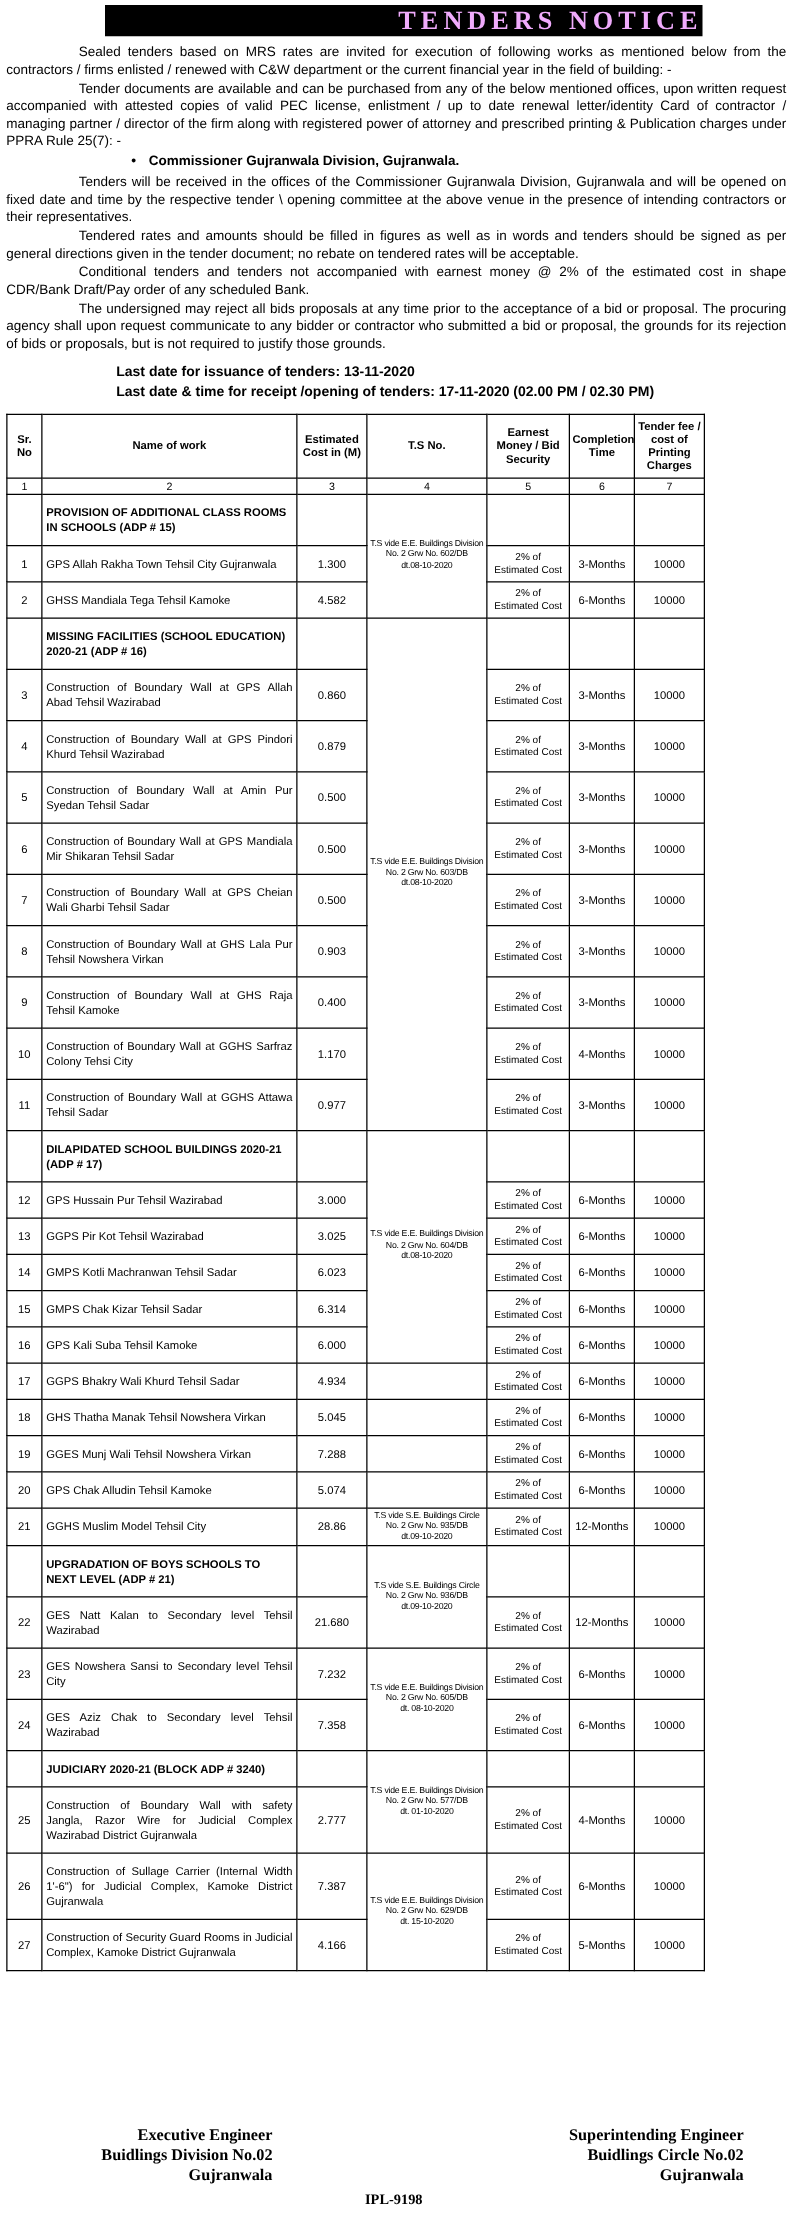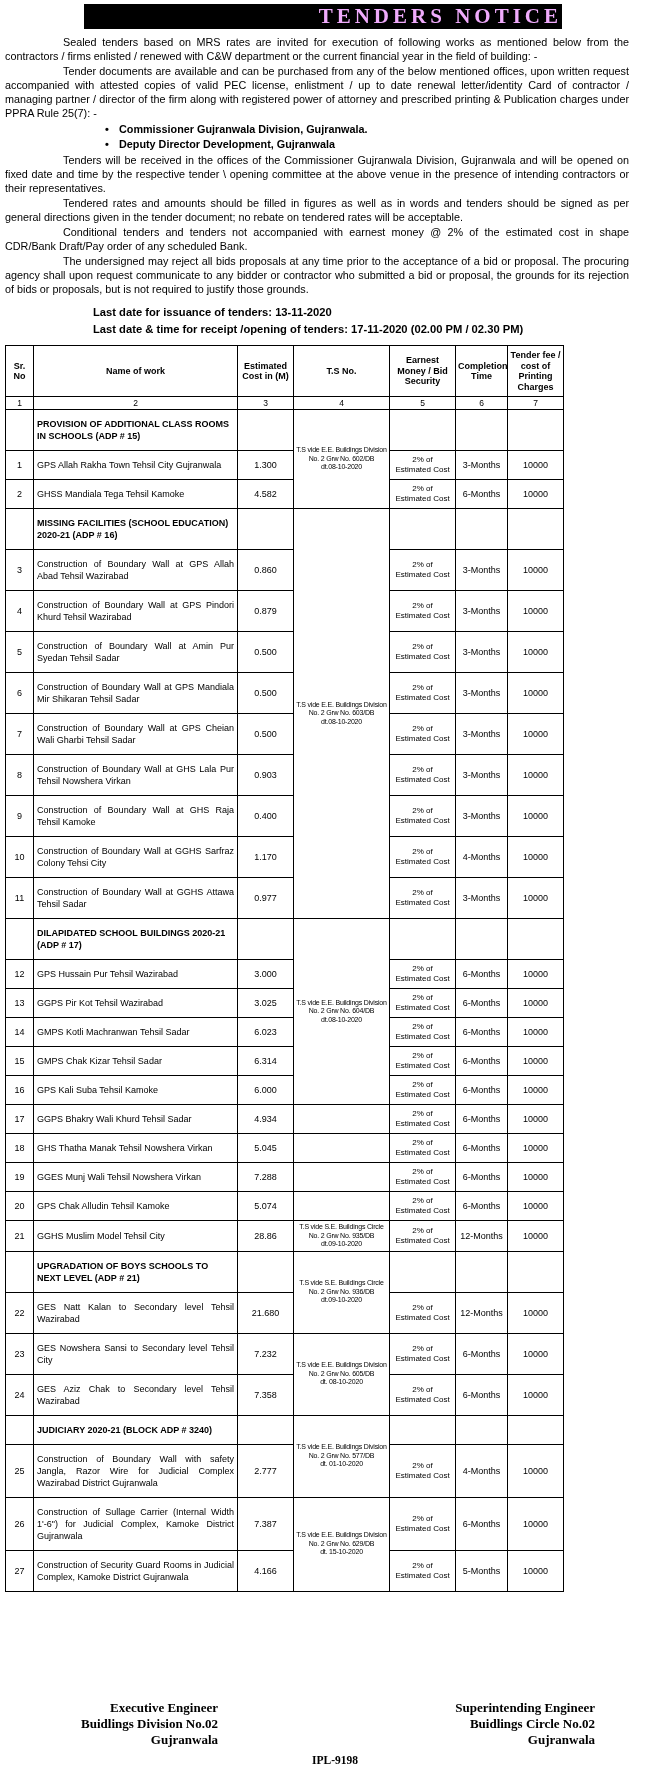--- a/index.html
+++ b/index.html
@@ -35,36 +35,35 @@
   td.c { text-align:center; }
   td.sr, td.cost, td.time, td.fee { font-size:9px; padding:2px 1px; }
   td.ts { font-size:7px; line-height:8.5px; letter-spacing:-0.2px; white-space:pre-line; padding:2px 1px; }
   td.earnest { font-size:8px; line-height:10px; white-space:pre-line; padding:2px 1px; }
 
   .footer { position:relative; margin-top:auto; height:66px; width:636px; }
   .sig { position:absolute; top:0; width:185px; text-align:right; font-weight:bold;
          font-family:"Liberation Serif", serif; font-size:13px; line-height:16px; }
   .sig-left { left:28px; }
   .sig-right { left:405px; }
-  .ipl { position:absolute; left:243px; bottom:0; width:110px; text-align:right; font-weight:bold;
+  .ipl { position:absolute; left:255px; bottom:0; width:110px; text-align:center; font-weight:bold;
          font-family:"Liberation Serif", serif; font-size:11.5px; }
 </style>
 </head>
 <body>
 
 <div class="page">
 
   <div class="title-bar">TENDERS NOTICE</div>
 
   <div class="intro">
     <p>Sealed tenders based on MRS rates are invited for execution of following works as mentioned below from the contractors / firms enlisted / renewed with C&amp;W department or the current financial year in the field of building: -</p>
     <p>Tender documents are available and can be purchased from any of the below mentioned offices, upon written request accompanied with attested copies of valid PEC license, enlistment / up to date renewal letter/identity Card of contractor / managing partner / director of the firm along with registered power of attorney and prescribed printing &amp; Publication charges under PPRA Rule 25(7): -</p>
     <div class="bullets">
       <div class="bullet"><span class="dot">•</span><span>Commissioner Gujranwala Division, Gujranwala.</span></div>
-      <div class="bullet"><span class="dot">•</span><span>Deputy Director Development, Gujranwala</span></div>
     </div>
     <p>Tenders will be received in the offices of the Commissioner Gujranwala Division, Gujranwala and will be opened on fixed date and time by the respective tender \ opening committee at the above venue in the presence of intending contractors or their representatives.</p>
     <p>Tendered rates and amounts should be filled in figures as well as in words and tenders should be signed as per general directions given in the tender document; no rebate on tendered rates will be acceptable.</p>
     <p>Conditional tenders and tenders not accompanied with earnest money @ 2% of the estimated cost in shape CDR/Bank Draft/Pay order of any scheduled Bank.</p>
     <p>The undersigned may reject all bids proposals at any time prior to the acceptance of a bid or proposal. The procuring agency shall upon request communicate to any bidder or contractor who submitted a bid or proposal, the grounds for its rejection of bids or proposals, but is not required to justify those grounds.</p>
     <div class="lastdates">
       <div>Last date for issuance of tenders: 13-11-2020</div>
       <div>Last date &amp; time for receipt /opening of tenders: 17-11-2020  (02.00 PM / 02.30 PM)</div>
     </div>
   </div>

